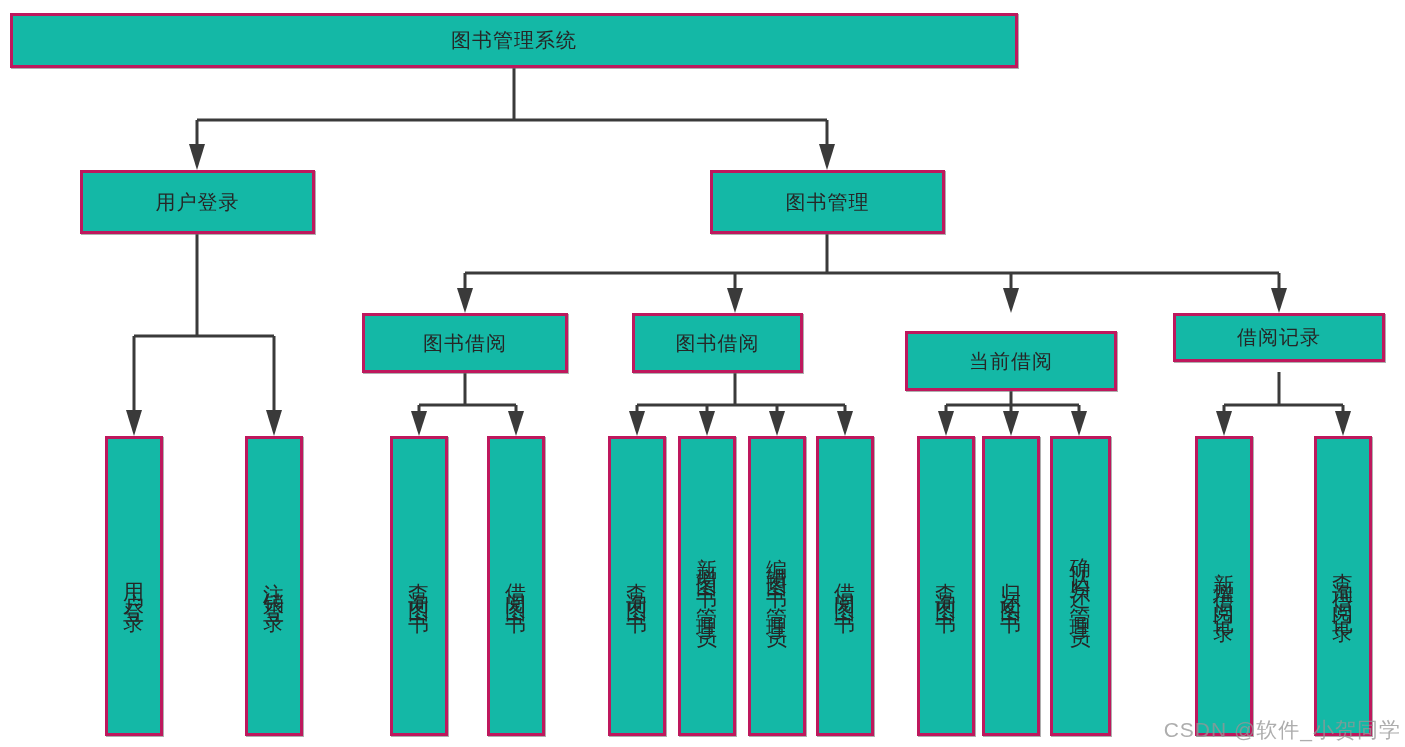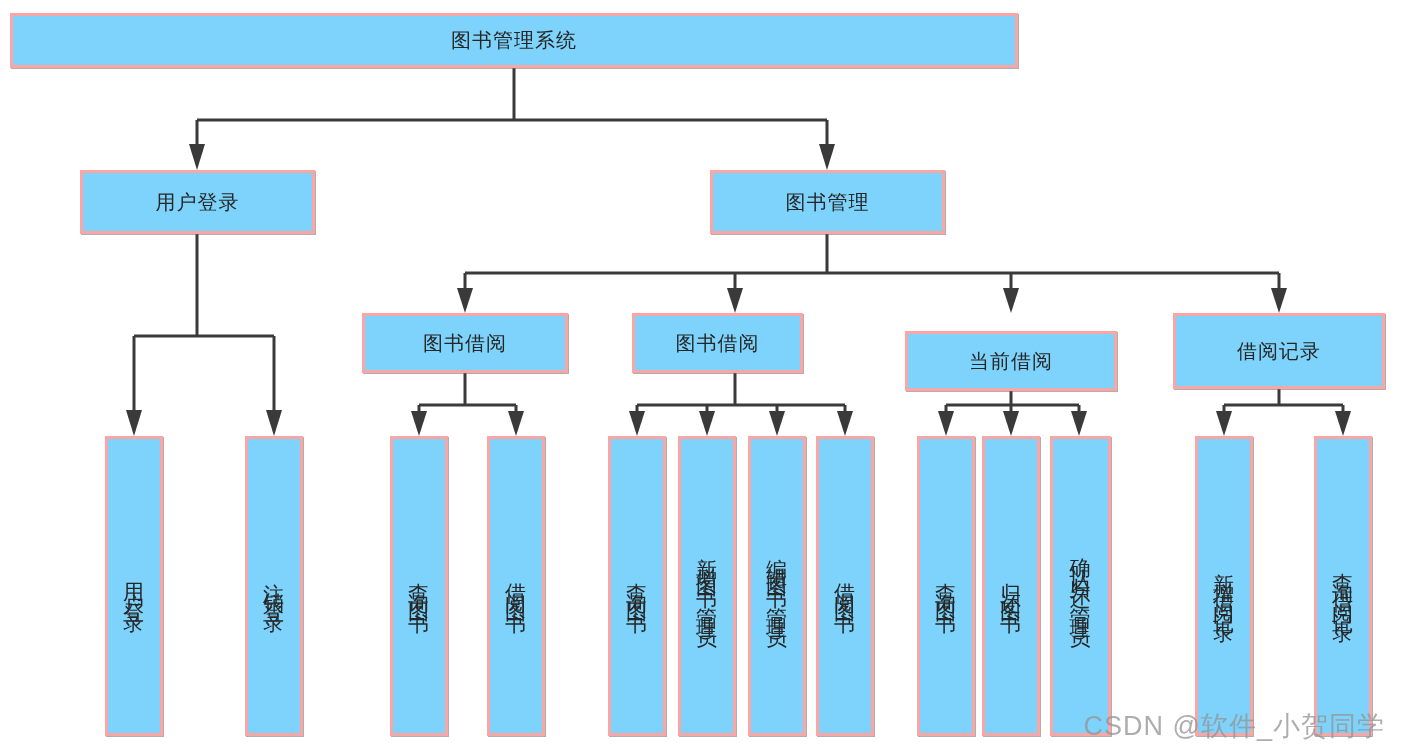--- a/index.html
+++ b/index.html
@@ -6,22 +6,22 @@
   #stage{
     position:relative;
     width:1405px;height:747px;
     background:#fff;
     font-family:"Liberation Sans","DejaVu Sans",sans-serif;
     overflow:hidden;
   }
   #wires{position:absolute;left:0;top:0;width:1405px;height:747px;pointer-events:none;}
   .node{
     position:absolute;
-    background:#7dd3fc;
-    border:3px solid #fca5a5;
+    background:#14b8a6;
+    border:3px solid #be185d;
     box-sizing:border-box;
     display:flex;align-items:center;justify-content:center;
     box-shadow:1px 1px 0 rgba(110,110,110,.55);
   }
   .node .lbl{
     font-size:20px;
     color:#262626;
     letter-spacing:1px;
     white-space:nowrap;
   }
@@ -29,22 +29,22 @@
   .node.leaf .vlbl{
     writing-mode:vertical-rl;
     text-orientation:mixed;
     font-size:21px;
     line-height:1;
     letter-spacing:10px;
     color:#262626;
   }
   .watermark{
     position:absolute;
-    right:20px;bottom:3px;
-    font-size:27px;
+    right:4px;bottom:3px;
+    font-size:21px;
     color:rgba(150,150,150,0.78);
     letter-spacing:1px;
     z-index:5;
     white-space:nowrap;
   }
 </style>
 </head>
 <body>
 
 <div id="stage">
@@ -109,21 +109,21 @@
 
   <div class="node" style="left:362px;top:313px;width:206px;height:60px">
     <span class="lbl">图书借阅</span>
   </div>
   <div class="node" style="left:632px;top:313px;width:171px;height:60px">
     <span class="lbl">图书借阅</span>
   </div>
   <div class="node" style="left:905px;top:331px;width:212px;height:60px">
     <span class="lbl">当前借阅</span>
   </div>
-  <div class="node" style="left:1173px;top:313px;width:212px;height:76px">
+  <div class="node" style="left:1173px;top:313px;width:212px;height:49px">
     <span class="lbl">借阅记录</span>
   </div>
 
   <div class="node leaf" style="left:105px">
     <span class="vlbl">用户登录</span>
   </div>
   <div class="node leaf" style="left:245px">
     <span class="vlbl">注销登录</span>
   </div>
 

